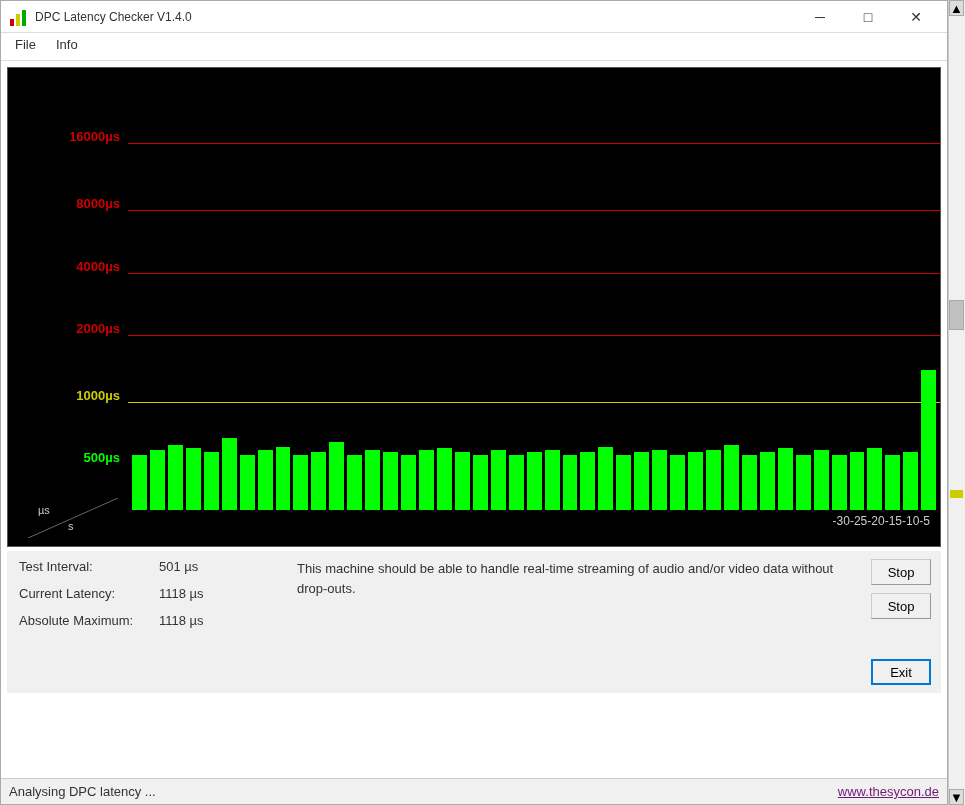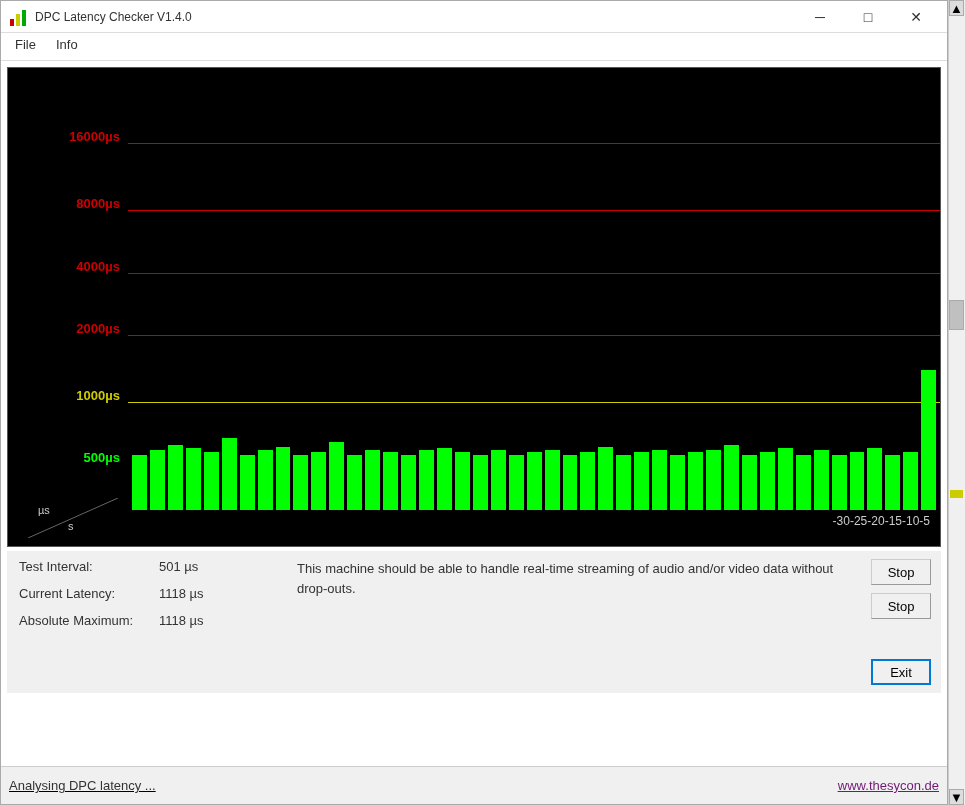--- a/index.html
+++ b/index.html
@@ -230,28 +230,27 @@
       border: 2px solid #0078d4;
       margin-top: 32px;
     }
 
     
     .status-bar {
       position: absolute;
       bottom: 0;
       left: 0;
       right: 0;
-      height: 38px;
+      height: 26px;
       background: #f0f0f0;
       border-top: 1px solid #ccc;
       display: flex;
       align-items: center;
       padding: 0 8px;
       justify-content: space-between;
-      text-decoration: underline;
     }
     .status-text {
       font-size: 13px;
       color: #333;
     }
     .status-link {
       font-size: 13px;
       color: #701a75;
       text-decoration: underline;
       cursor: pointer;

